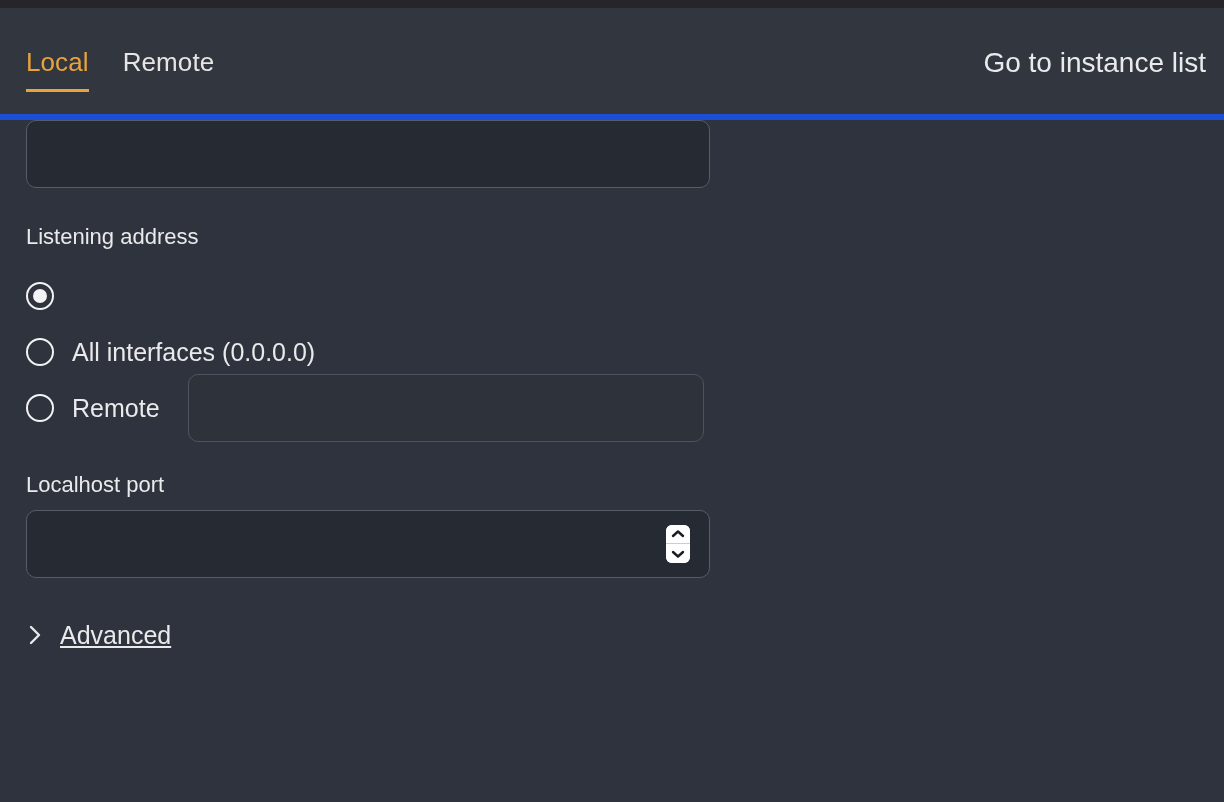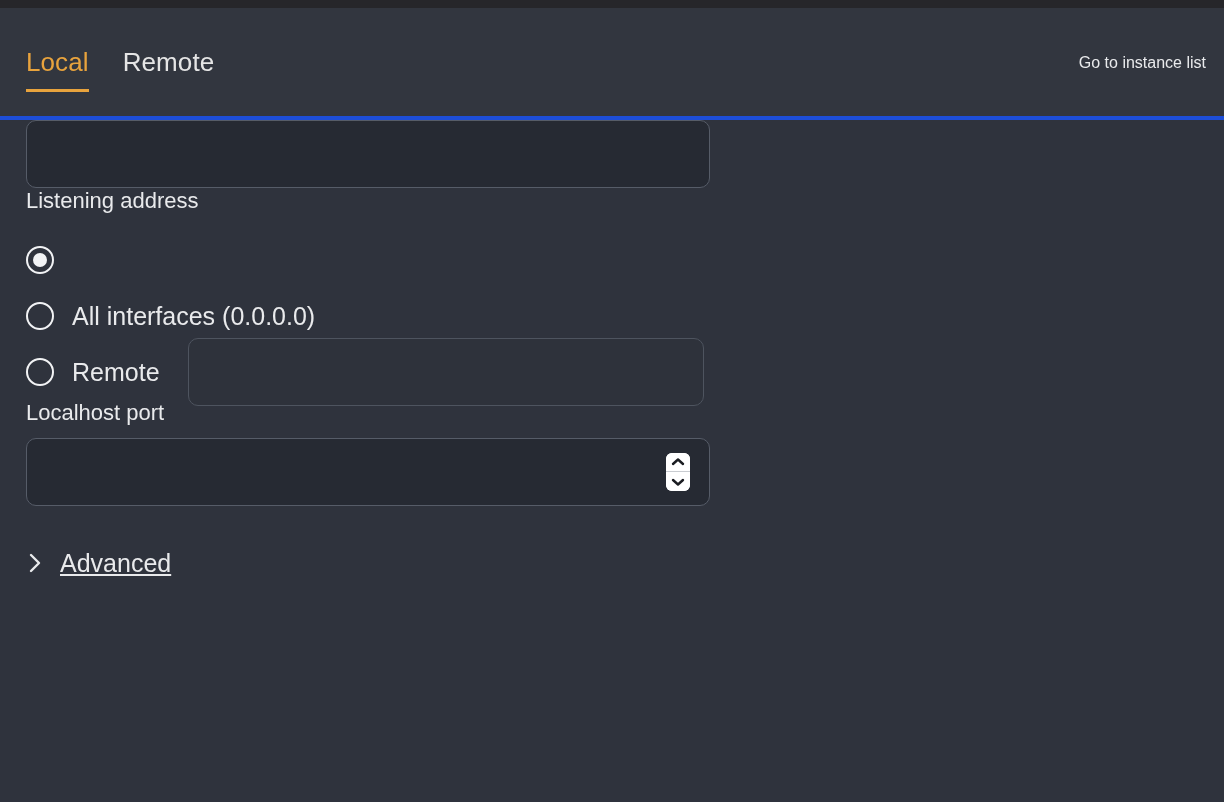--- a/index.html
+++ b/index.html
@@ -30,21 +30,21 @@
     width: 100%;
     background: #26262a;
   }
 
   
   .header {
     position: relative;
     height: 112px;
     width: 100%;
     background: #32363f;
-    border-bottom: 4px solid #1d4ed8;
+    border-bottom: 6px solid #1d4ed8;
     display: flex;
     align-items: flex-start;
   }
 
   .tabs {
     display: flex;
     align-items: flex-start;
     padding-left: 26px;
     padding-top: 38px;
     gap: 34px;
@@ -74,39 +74,40 @@
     right: 0;
     bottom: 0;
     height: 3px;
     background: #e8a33d;
   }
 
   .header-link {
     margin-left: auto;
     margin-right: 18px;
     margin-top: 40px;
-    font-size: 16px;
+    font-size: 28px;
     line-height: 30px;
     color: #e9eaec;
     background: none;
     border: none;
     font-family: "Liberation Sans", sans-serif;
     cursor: pointer;
     padding: 0;
   }
 
   
   .form {
     padding: 0 26px;
   }
 
   .field-label {
     font-size: 22px;
     line-height: 26px;
     color: #e9eaec;
+    margin-top: 36px;
     margin-bottom: 12px;
   }
 
   .label-name { margin-top: 38px; }
 
   .text-input {
     display: block;
     width: 684px;
     height: 68px;
     background: #262a33;

